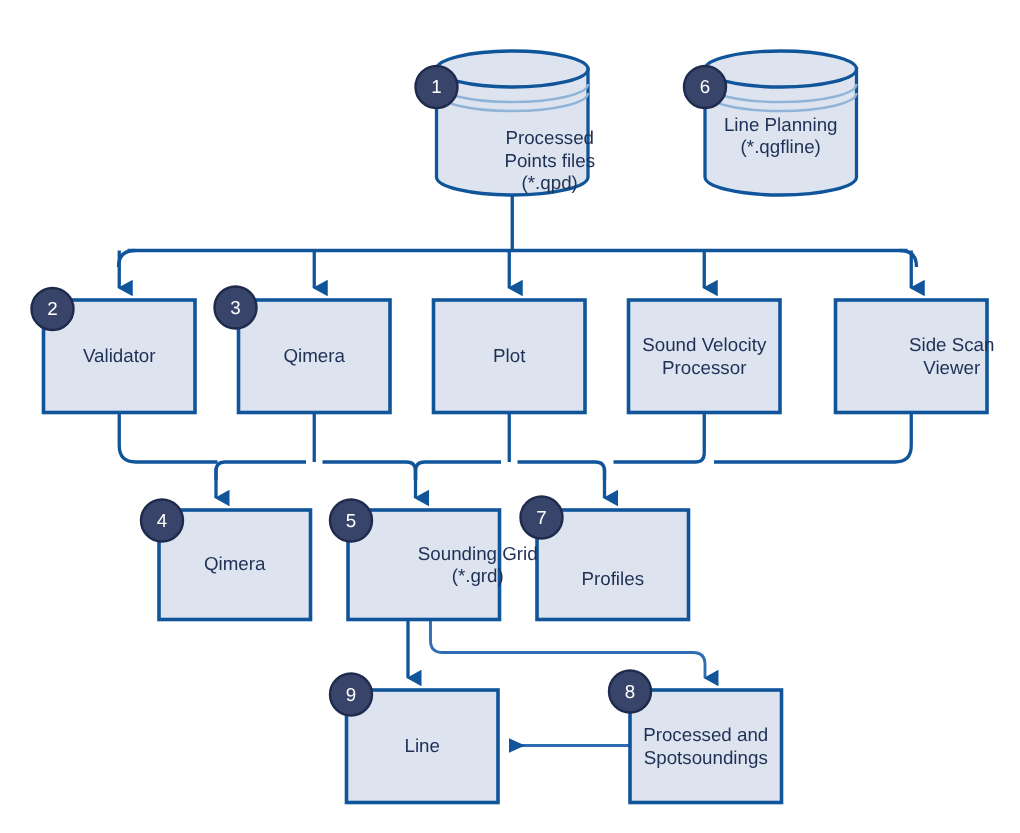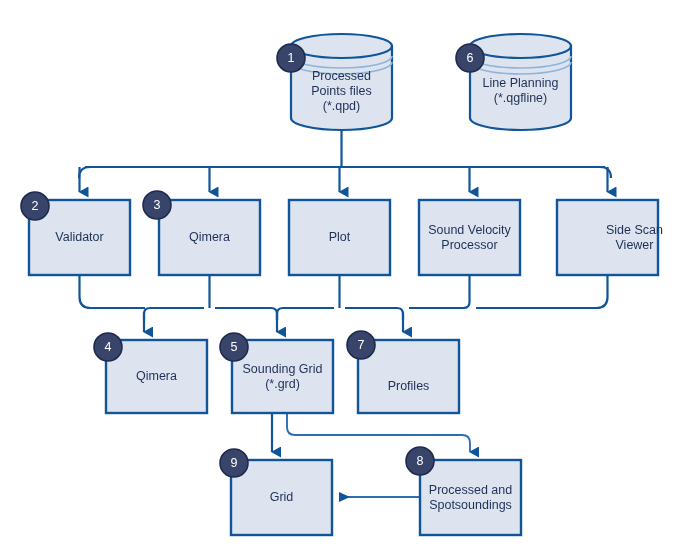--- a/index.html
+++ b/index.html
@@ -141,40 +141,40 @@
       <circle cx="35" cy="206" r="14" fill="#39446b" stroke="#1f2b4d" stroke-width="1.6"></circle>
       <circle cx="157" cy="205" r="14" fill="#39446b" stroke="#1f2b4d" stroke-width="1.6"></circle>
       <circle cx="108" cy="347" r="14" fill="#39446b" stroke="#1f2b4d" stroke-width="1.6"></circle>
       <circle cx="234" cy="347" r="14" fill="#39446b" stroke="#1f2b4d" stroke-width="1.6"></circle>
       <circle cx="361" cy="345" r="14" fill="#39446b" stroke="#1f2b4d" stroke-width="1.6"></circle>
       <circle cx="234" cy="463" r="14" fill="#39446b" stroke="#1f2b4d" stroke-width="1.6"></circle>
       <circle cx="420" cy="461" r="14" fill="#39446b" stroke="#1f2b4d" stroke-width="1.6"></circle>
     </g>
   </svg>
 
-  <div class="node-label" style="left:291px; top:52px; width:101px; height:78px;">Processed
+  <div class="node-label" style="left:291px; top:68px; width:101px; height:78px;padding-left:25px;">Processed
 Points files
 (*.qpd)</div>
   <div class="node-label" style="left:470px; top:52px; width:101px; height:78px;">Line Planning
 (*.qgfline)</div>
 
   <div class="node-label" style="left:29px; top:200px; width:101px; height:75px;">Validator</div>
   <div class="node-label" style="left:159px; top:200px; width:101px; height:75px;border-radius:29px;">Qimera</div>
   <div class="node-label" style="left:289px; top:200px; width:101px; height:75px;">Plot</div>
   <div class="node-label" style="left:419px; top:200px; width:101px; height:75px;">Sound Velocity
 Processor</div>
   <div class="node-label" style="left:573px; top:200px; width:123px; height:75px;">Side Scan
 Viewer</div>
 
   <div class="node-label" style="left:106px; top:340px; width:101px; height:73px;">Qimera</div>
-  <div class="node-label" style="left:232px; top:340px; width:101px; height:73px;">Sounding Grid
+  <div class="node-label" style="left:232px; top:340px; width:101px; height:73px;padding-left:36px;">Sounding Grid
 (*.grd)</div>
   <div class="node-label" style="left:358px; top:340px; width:101px; height:92px;">Profiles</div>
 
-  <div class="node-label" style="left:231px; top:460px; width:101px; height:75px;">Grid</div>
+  <div class="node-label" style="left:231px; top:460px; width:101px; height:75px;">Line</div>
   <div class="node-label" style="left:420px; top:460px; width:101px; height:75px;">Processed and
 Spotsoundings</div>
 
   <div class="badge-num" style="left:277px; top:44px;">1</div>
   <div class="badge-num" style="left:456px; top:44px;">6</div>
   <div class="badge-num" style="left:21px; top:192px;">2</div>
   <div class="badge-num" style="left:143px; top:191px;">3</div>
   <div class="badge-num" style="left:94px; top:333px;">4</div>
   <div class="badge-num" style="left:220px; top:333px;">5</div>
   <div class="badge-num" style="left:347px; top:331px;">7</div>

